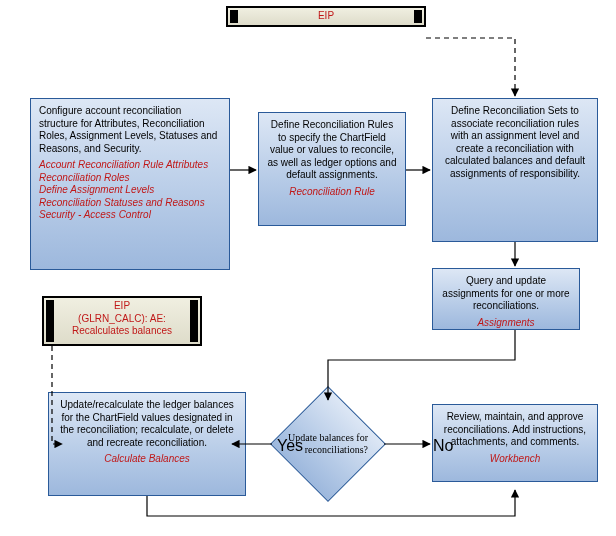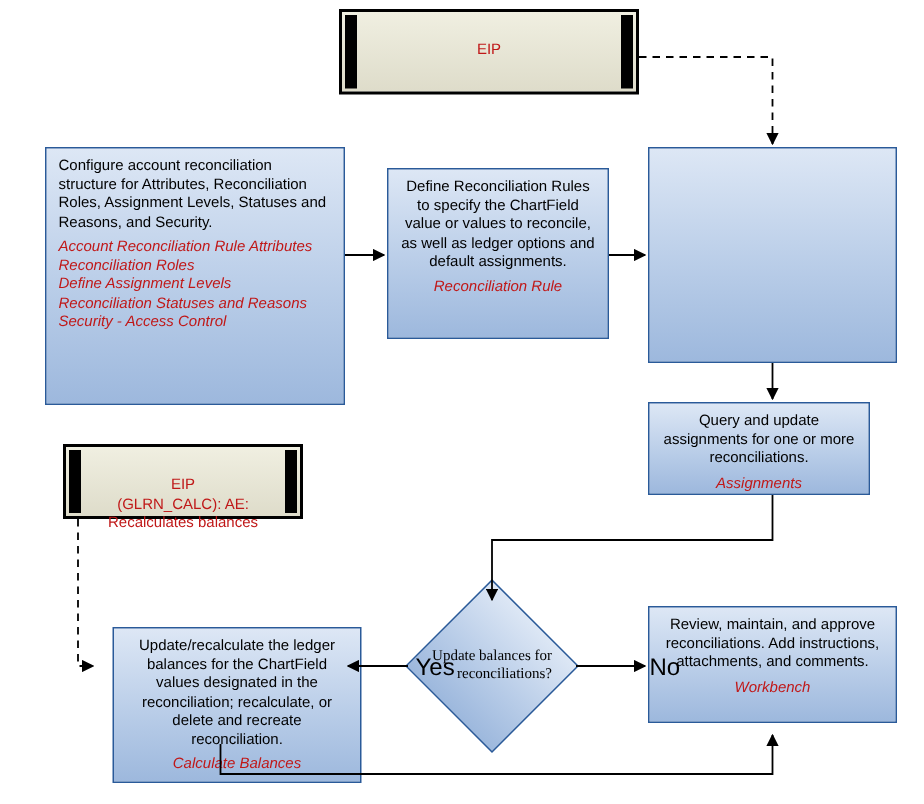--- a/index.html
+++ b/index.html
@@ -21,21 +21,21 @@
     line-height:1.25;
   }
   .box .desc{color:#000;}
   .box .keys{color:#c01818;font-style:italic;margin-top:4px;}
   .eip{
     position:absolute;
     box-sizing:border-box;
     border:2px solid #000;
     background:linear-gradient(to bottom,#f0efe1 0%,#dedcca 100%);
     text-align:center;
-    padding:20px 14px;
+    padding:2px 14px;
     color:#c01818;
     line-height:1.25;
     font-style:normal;
   }
   .eip::before,.eip::after{
     content:"";
     position:absolute;top:2px;bottom:2px;width:8px;
     background:#000;
   }
   .eip::before{left:2px;}
@@ -83,33 +83,34 @@
 Reconciliation Statuses and Reasons
 Security - Access Control</div>
 </div>
 
 <div class="box" style="left:258px;top:112px;width:148px;height:114px;">
   <div class="desc">Define Reconciliation Rules to specify the ChartField value or values to reconcile, as well as ledger options and default assignments.</div>
   <div class="keys">Reconciliation Rule</div>
 </div>
 
 <div class="box" style="left:432px;top:98px;width:166px;height:144px;">
+  <div class="desc">Define Reconciliation Sets to associate reconciliation rules with an assignment level and create a reconciliation with calculated balances and default assignments of responsibility.</div>
 </div>
 
 <div class="box" style="left:432px;top:268px;width:148px;height:62px;">
   <div class="desc">Query and update assignments for one or more reconciliations.</div>
   <div class="keys">Assignments</div>
 </div>
 
 <div class="eip" style="left:42px;top:296px;width:160px;height:50px;">
   <div class="title">EIP</div>
   <div>(GLRN_CALC): AE: Recalculates balances</div>
 </div>
 
-<div class="box" style="left:75px;top:392px;width:166px;height:104px;margin-top:26px;">
+<div class="box" style="left:48px;top:392px;width:198px;height:104px;">
   <div class="desc">Update/recalculate the ledger balances for the ChartField values designated in the reconciliation; recalculate, or delete and recreate reconciliation.</div>
   <div class="keys">Calculate Balances</div>
 </div>
 
 <div class="decision" style="left:270px;top:386px;">
   <div class="diamond"></div>
   <div class="dtext">Update balances for reconciliations?</div>
 </div>
 
 <div class="box" style="left:432px;top:404px;width:166px;height:78px;">

